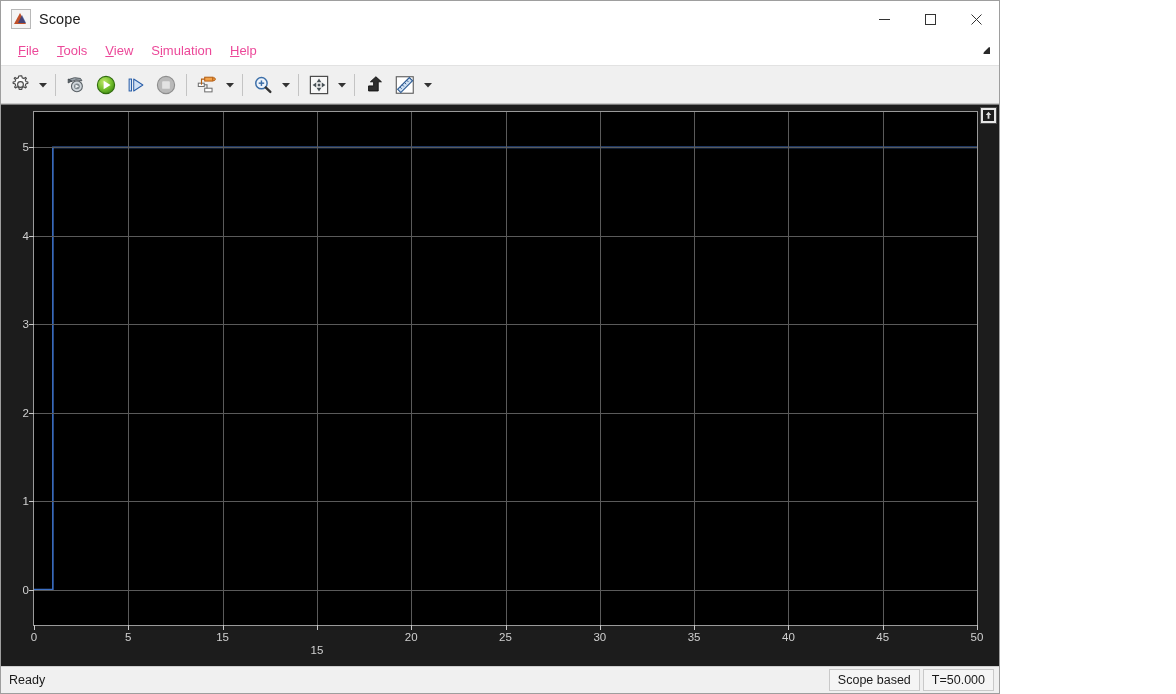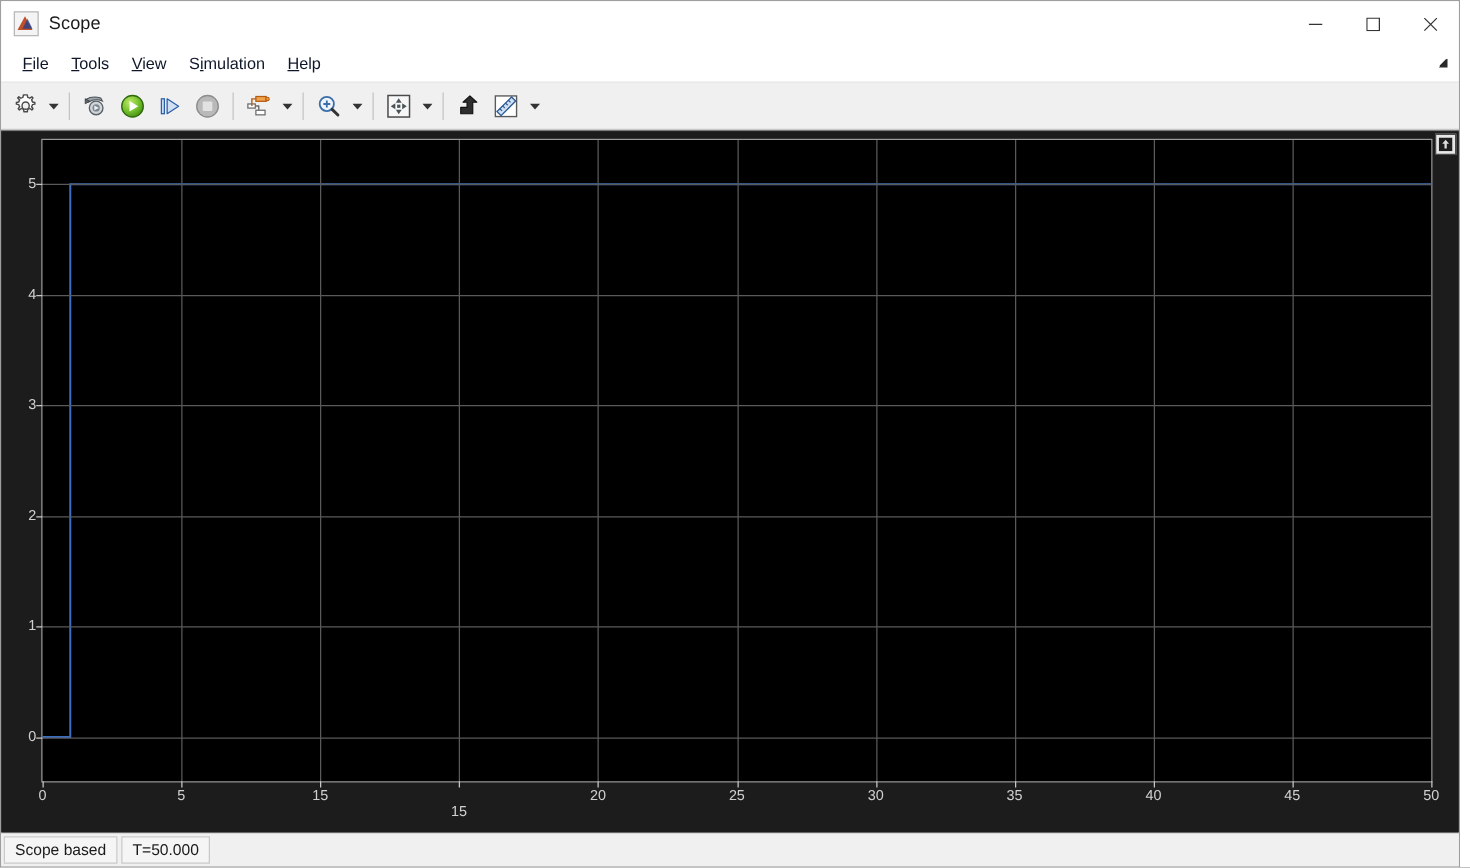--- a/index.html
+++ b/index.html
@@ -9,21 +9,21 @@
   }
   body {
     width: 1176px;
     height: 694px;
     font-family: "Liberation Sans", sans-serif;
     font-size: 12px;
     color: #000;
     overflow: hidden;
   }
   .window {
-    width: 1168px;
+    width: 1000px;
     height: 694px;
     display: flex;
     flex-direction: column;
     background: #ffffff;
     box-sizing: border-box;
     border: 1px solid #9e9e9e;
   }
 
   
   .titlebar {
@@ -100,21 +100,21 @@
     background: #ffffff;
     display: flex;
     align-items: center;
     padding-left: 8px;
     position: relative;
     border-bottom: 1px solid #ffffff;
   }
   .menu-item {
     padding: 4px 9px;
     font-size: 13px;
-    color: #0f172a;
+    color: #ec4899;
     cursor: default;
     white-space: nowrap;
   }
   .menu-item u { text-decoration: underline; }
   .dock-arrow {
     position: absolute;
     right: 6px;
     top: 5px;
     width: 16px;
     height: 16px;
@@ -520,17 +520,18 @@
           <div class="ytick-mark" style="top: 24.1379%;"></div>
           <div class="ytick-label" style="top: 24.1379%;">4</div>
           <div class="gridline-h" style="top: 6.89655%;"></div>
           <div class="ytick-mark" style="top: 6.89655%;"></div>
           <div class="ytick-label" style="top: 6.89655%;">5</div>
         </div>
     </div>
   </div>
 
   <div class="statusbar">
+    <div class="status-ready">Ready</div>
     <div class="status-cell">Scope based</div>
     <div class="status-cell">T=50.000</div>
   </div>
 
 </div>
 
 </body></html>

